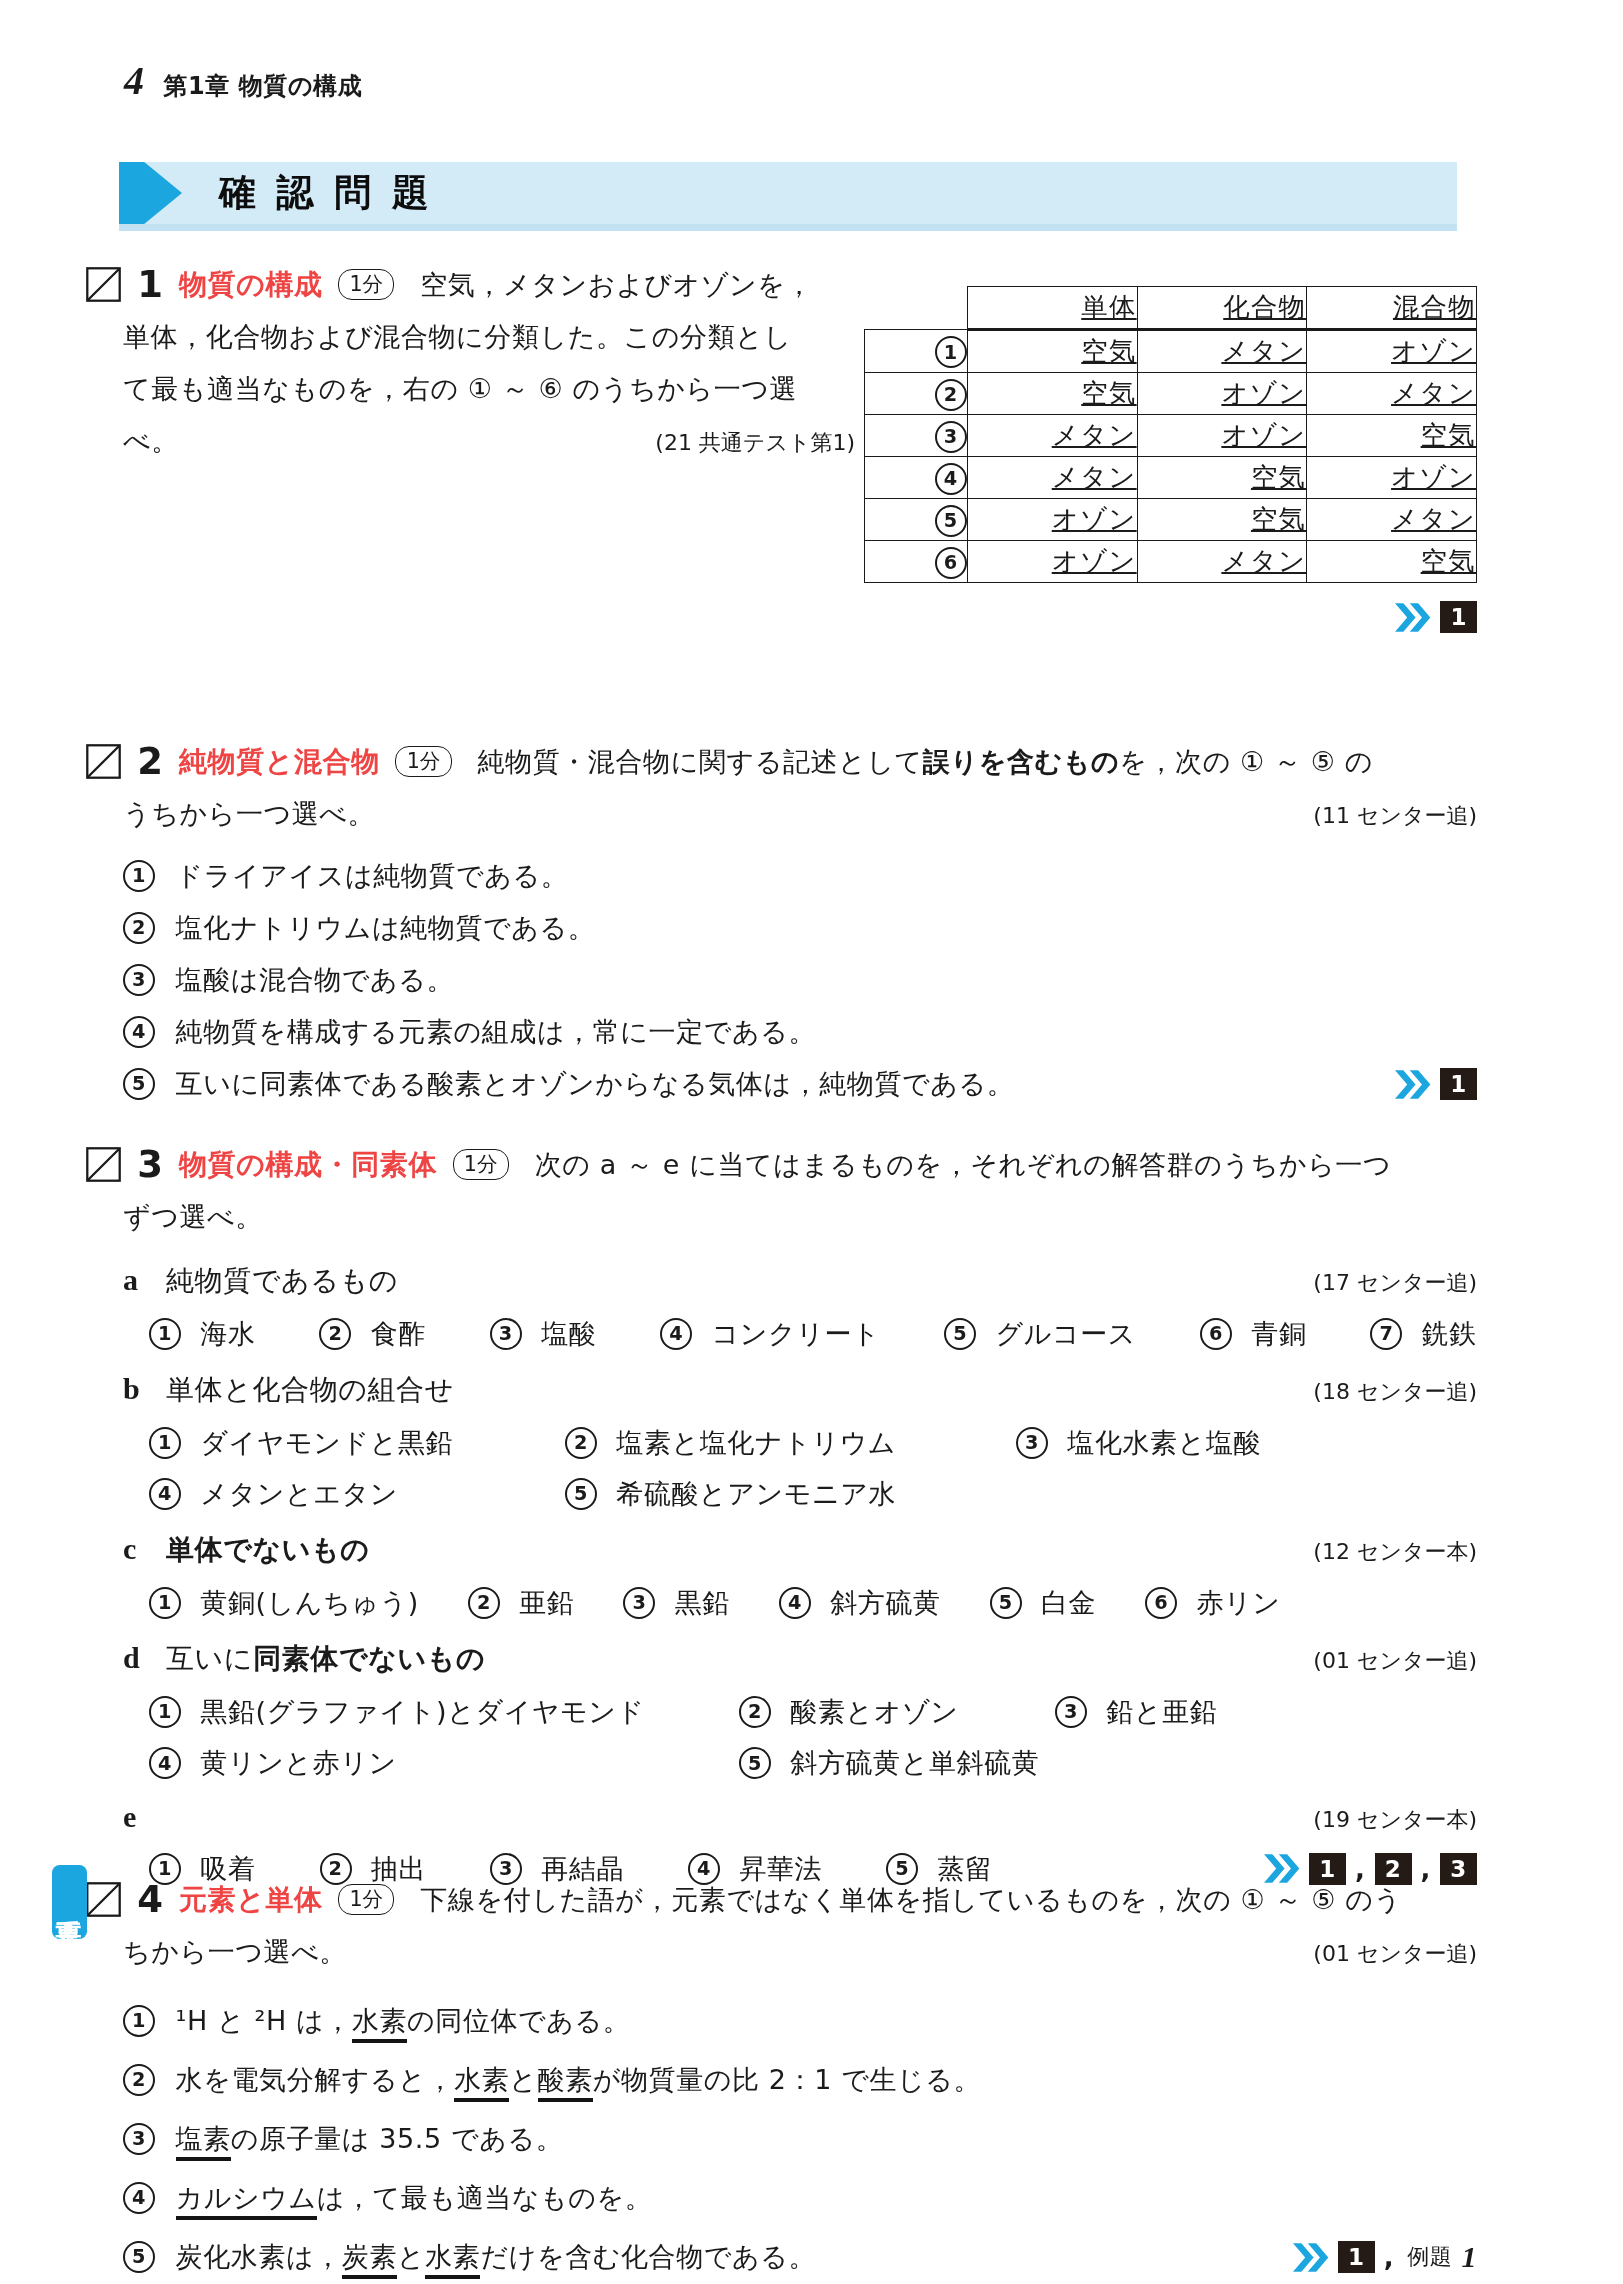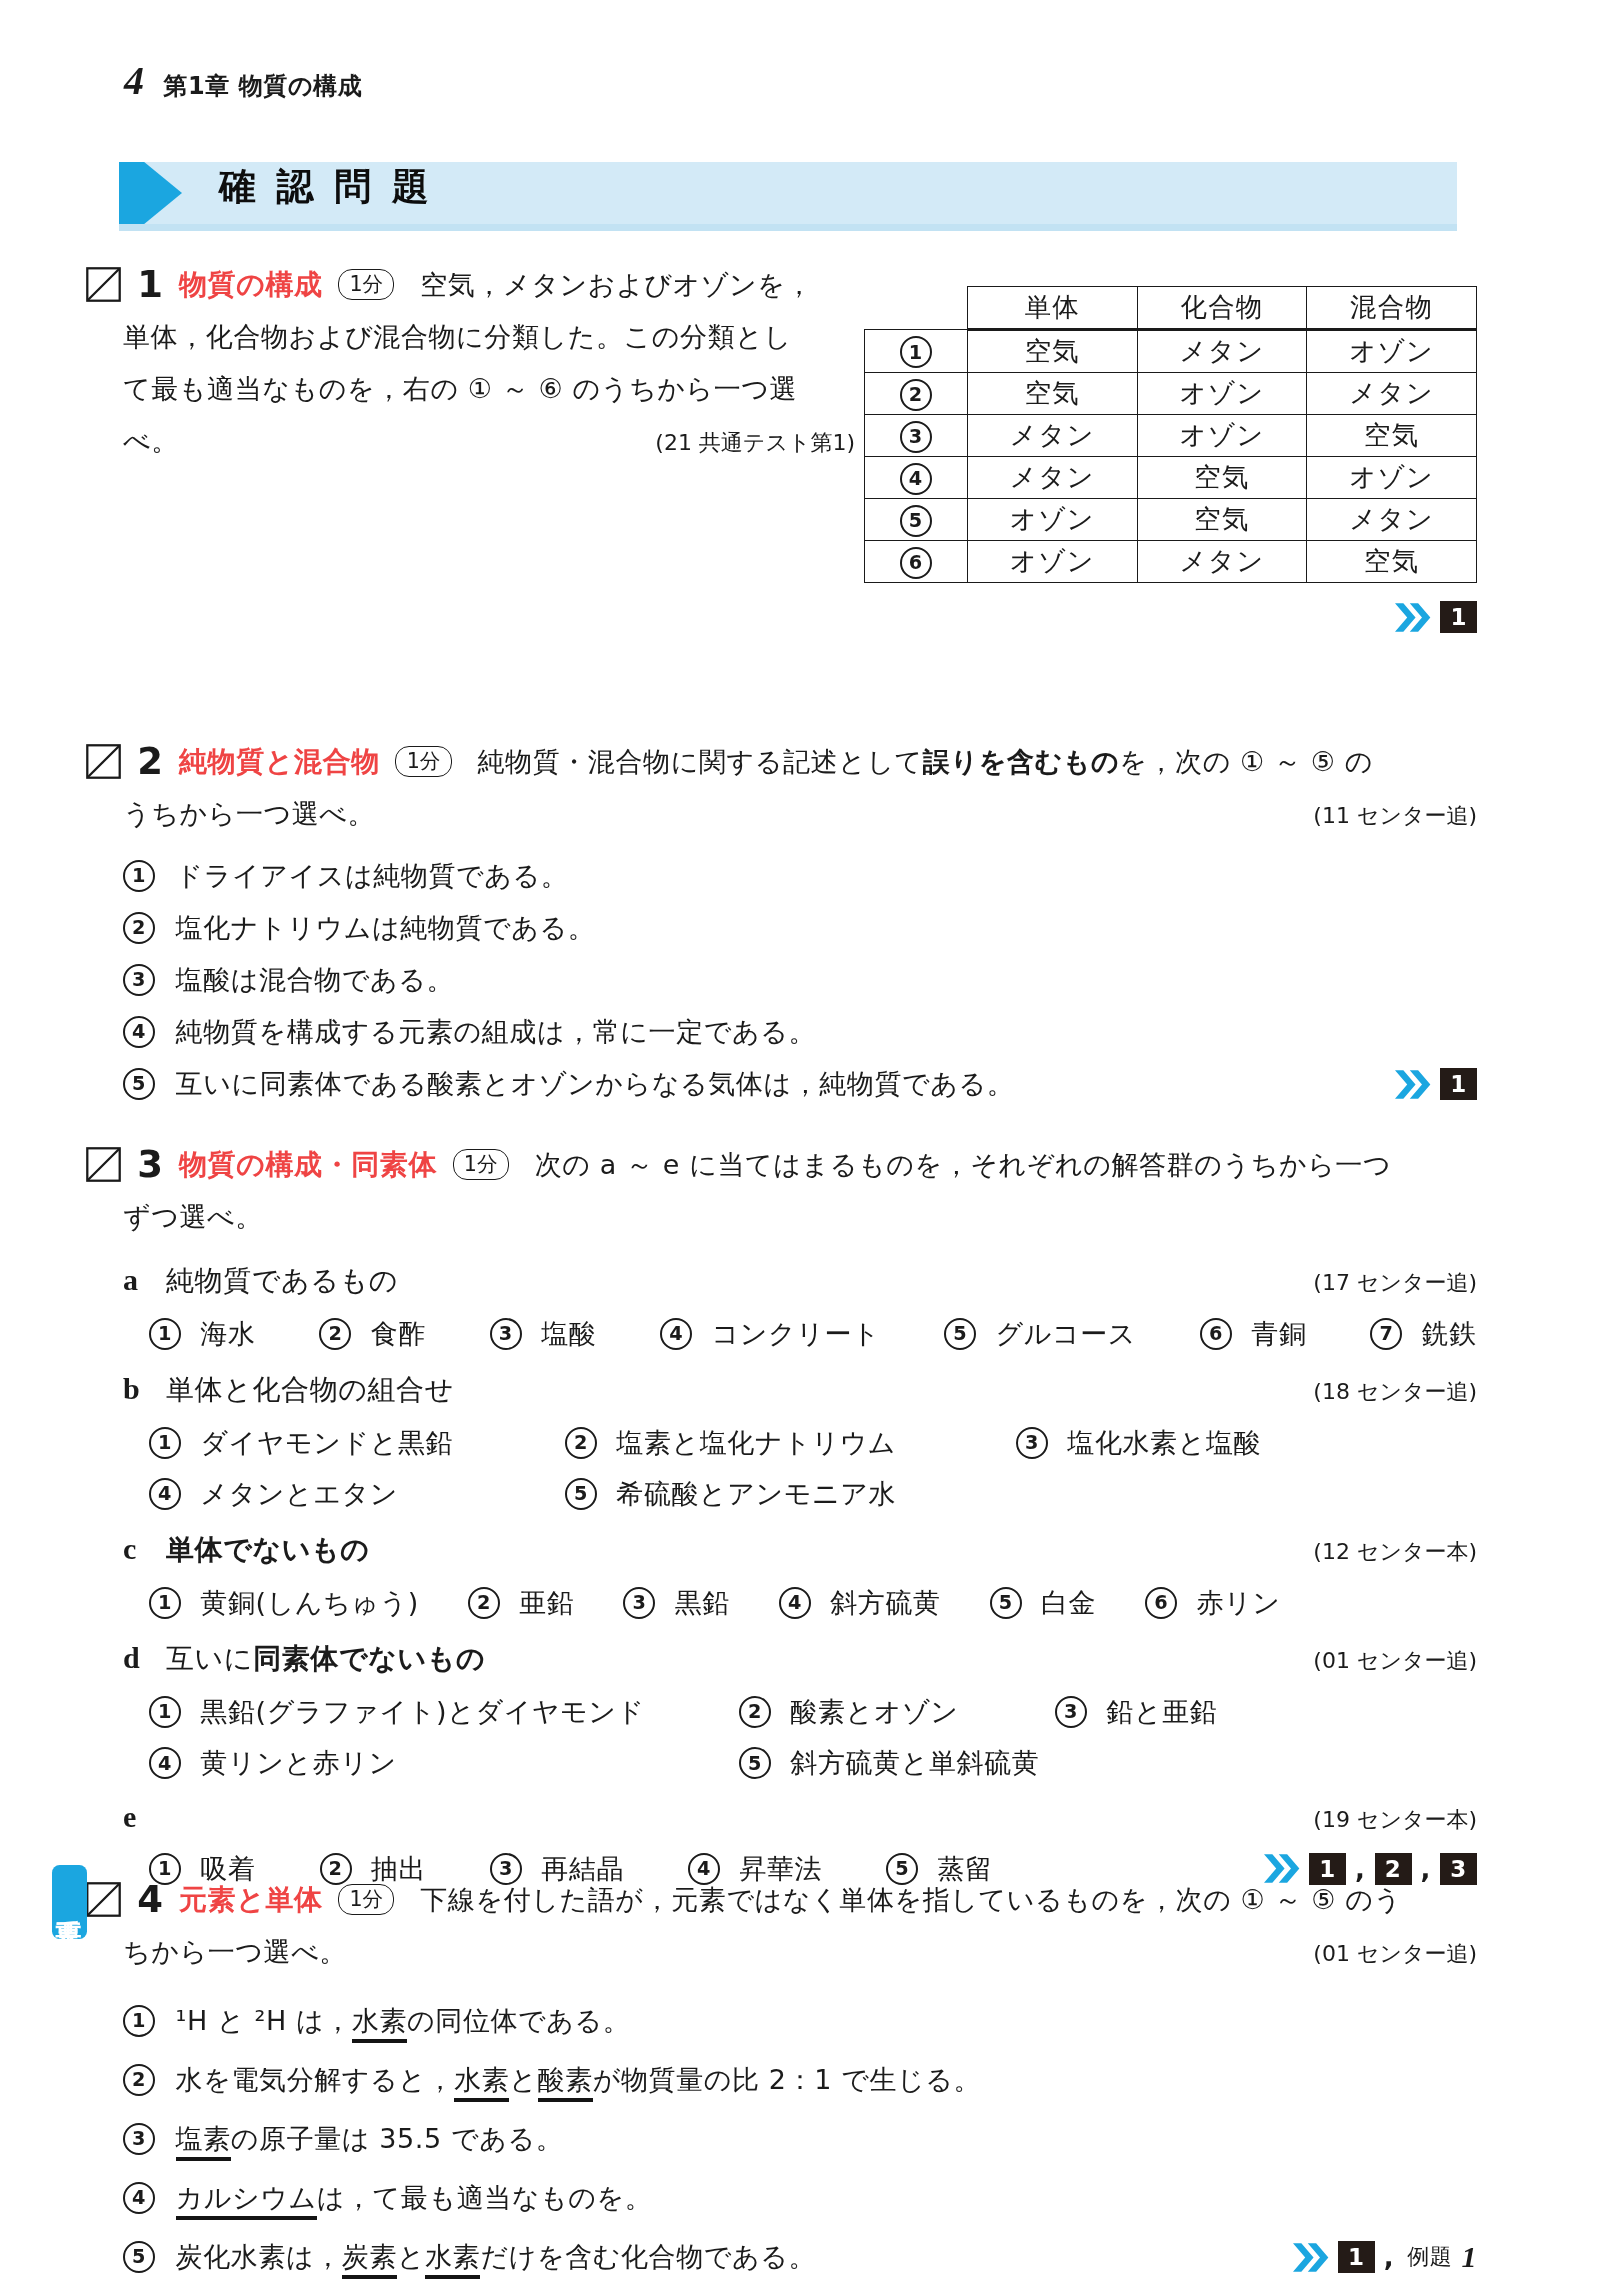--- a/index.html
+++ b/index.html
@@ -6,21 +6,21 @@
   .page{
     position:relative;width:1623px;height:2284px;background:#ffffff;
     font-family:"DejaVu Sans","Liberation Sans",sans-serif;color:#1b1b1b;overflow:hidden;
   }
   
   .pageheader{position:absolute;top:57px;left:124px;display:flex;align-items:baseline;gap:19.3px;}
   .pagenum{font-family:"Liberation Serif","DejaVu Serif",serif;font-style:italic;font-weight:700;font-size:40px;}
   .chapter{font-size:24px;font-weight:600;letter-spacing:0.6px;}
   
   .banner{position:absolute;top:162px;left:119px;width:1338px;height:62px;
-    background:#d3eaf7;border-bottom:7px solid #c2e2f3;display:flex;}
+    background:#d3eaf7;border-bottom:7px solid #c2e2f3;display:flex;align-items:center;}
   .banner-arrow{flex:none;width:63px;height:62px;background:#1ba6e0;
     clip-path:polygon(0 0,40% 0,100% 50%,40% 100%,0 100%);}
   .banner-title{font-size:37px;font-weight:700;letter-spacing:20.6px;margin-left:37px;color:#0d0d0d;}
   
   .content{position:absolute;left:123px;top:258px;width:1354px;}
   .problem{position:absolute;left:0;width:100%;}
   .p1{top:0;} .p2{top:477px;} .p3{top:880px;} .p4{top:1615px;}
   .prob-head{margin-left:-37px;display:flex;align-items:center;gap:15.5px;height:53px;white-space:nowrap;}
   .pnum{font-size:37px;font-weight:700;min-width:27px;text-align:center;line-height:1;}
   .ptitle{font-size:28px;font-weight:700;color:#ef4444;letter-spacing:0.6px;}
@@ -33,22 +33,22 @@
   
   .opt{display:flex;align-items:center;gap:20.6px;margin-top:16px;font-size:27px;letter-spacing:0.6px;}
   .circ{flex:none;width:32px;height:32px;border:2.3px solid #1b1b1b;border-radius:50%;
     display:inline-flex;align-items:center;justify-content:center;font-size:19.3px;font-weight:700;line-height:1;box-sizing:border-box;}
   .optcell{display:flex;align-items:center;gap:19.3px;}
   
   .p1-body{display:flex;align-items:flex-start;}
   .p1-left{width:732px;}
   .p1-right{margin-left:auto;width:613px;}
   table.cls{border-collapse:collapse;width:100%;margin-top:28px;table-layout:fixed;}
-  table.cls td,table.cls th{border:1.9px solid #1a1a1a;height:41px;text-align:center;
-    font-size:26.4px;font-weight:400;padding:0;letter-spacing:1.3px;}
+  table.cls td,table.cls th{border:1.9px solid #1a1a1a;height:41px;text-align:right;
+    font-size:26.4px;font-weight:400;padding:0;letter-spacing:1.3px;text-decoration:underline;}
   table.cls th{border-bottom:3.2px solid #1a1a1a;}
   table.cls .corner{border:none;}
   table.cls col.c-num{width:103px;}
   
   .ans{display:flex;align-items:center;gap:9px;justify-content:flex-end;margin-top:18px;}
   .abox{width:37px;height:32px;background:#241b17;color:#fff;font-size:23px;font-weight:700;
     display:flex;align-items:center;justify-content:center;}
   .asep{font-size:26px;font-weight:700;}
   .aex{font-size:22px;margin-left:3.9px;}
   .aexnum{font-family:"Liberation Serif","DejaVu Serif",serif;font-style:italic;font-weight:700;font-size:30px;}

